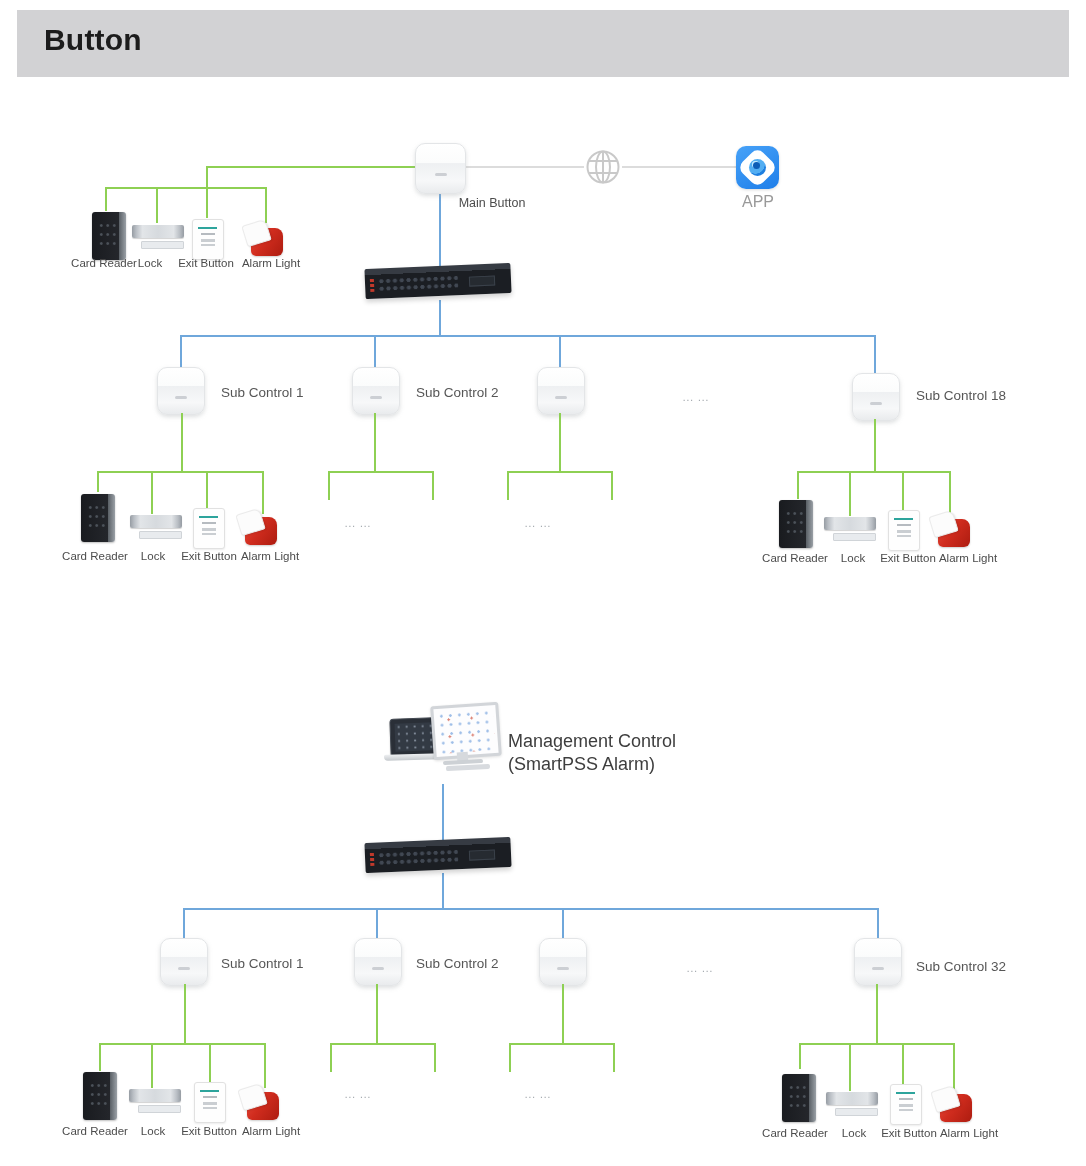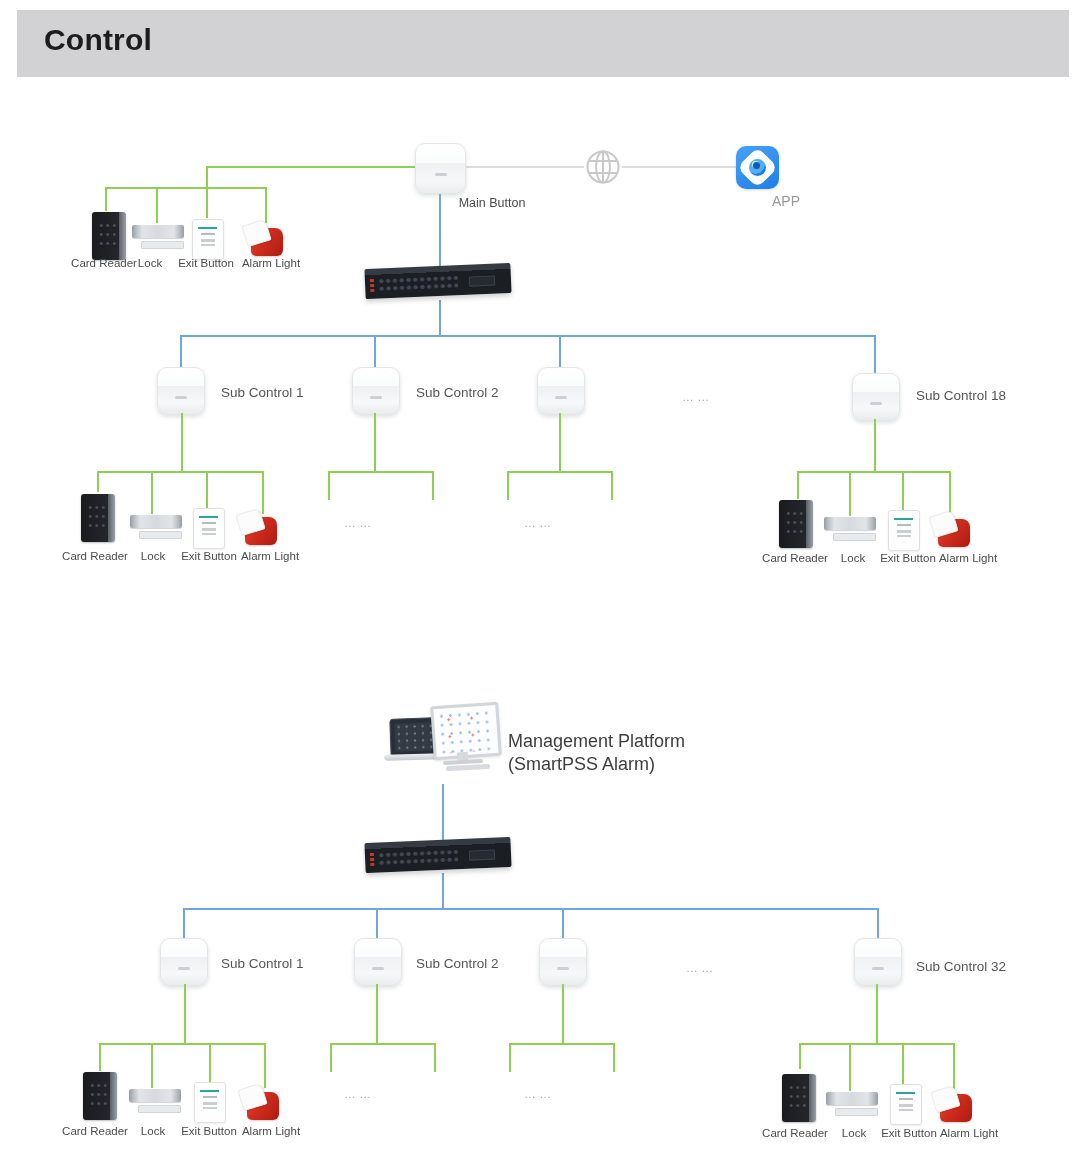--- a/index.html
+++ b/index.html
@@ -15,21 +15,21 @@
   .hl{height:2px;}
   .vl{width:2px;}
   .g{background:#8ed053;}
   .b{background:#6fa7db;}
   .gy{background:#dcdcdc;}
 
   
   .lbl{position:absolute;transform:translateX(-50%);font-size:11.5px;color:#4c4c4c;white-space:nowrap;}
   .mlbl{position:absolute;transform:translateX(-50%);font-size:12.5px;color:#4c4c4c;white-space:nowrap;}
   .slbl{position:absolute;font-size:13.5px;color:#565656;white-space:nowrap;}
-  .applbl{position:absolute;transform:translateX(-50%);font-size:14px;color:#999;margin-left:28px;}
+  .applbl{position:absolute;transform:translateX(-50%);font-size:16px;color:#999;}
   .ellip{position:absolute;transform:translateX(-50%);font-size:10px;color:#9aa0a6;letter-spacing:1px;white-space:nowrap;}
   .mgmt-text{position:absolute;font-size:18px;color:#3e3e3e;white-space:nowrap;}
 
   
   .ctrl{position:absolute;width:46px;height:46px;border-radius:10px;border:1px solid #e3e5e7;
     background:linear-gradient(180deg,#ffffff 0%,#fbfcfc 38%,#eef0f2 40%,#f7f8f9 75%,#e9ebed 100%);
     box-shadow:0 2px 4px rgba(160,165,170,.35);}
   .ctrl::after{content:"";position:absolute;left:50%;top:60%;width:12px;height:3px;transform:translateX(-50%);
     background:#c2c6ca;border-radius:2px;opacity:.8;}
   .ctrl.big{width:49px;height:49px;}
@@ -103,21 +103,21 @@
   .laptop-base{position:absolute;left:-4px;top:52px;width:60px;height:6px;
     background:linear-gradient(180deg,#eef0f2,#c6cace);border-radius:2px 2px 4px 4px;transform:rotate(-1.5deg);}
   .kbd{position:absolute;left:58px;top:63px;width:44px;height:5px;background:#d8dbdf;border-radius:2px;transform:rotate(-3deg);}
 </style>
 </head>
 <body>
 
 <div class="stage">
 
   <div class="header-bar">
-    <div class="header-title">Control</div>
+    <div class="header-title">Button</div>
   </div>
 
   <div>
 
     <div class="hl g" style="left:206px;top:166px;width:210px"></div>
     <div class="vl g" style="left:206px;top:166px;height:22px"></div>
     <div class="hl g" style="left:105px;top:187px;width:162px"></div>
     <div class="vl g" style="left:105px;top:187px;height:24px"></div>
     <div class="vl g" style="left:156px;top:187px;height:36px"></div>
     <div class="vl g" style="left:206px;top:187px;height:31px"></div>
@@ -223,21 +223,21 @@
   <div>
 
     <div class="mgmt" style="left:388px;top:702px">
       <div class="laptop"></div>
       <div class="laptop-base"></div>
       <div class="monitor"></div>
       <div class="mon-stand"></div>
       <div class="mon-base"></div>
       <div class="kbd"></div>
     </div>
-    <span class="mgmt-text" style="left:508px;top:731px">Management Platform</span>
+    <span class="mgmt-text" style="left:508px;top:731px">Management Control</span>
     <span class="mgmt-text" style="left:508px;top:754px">(SmartPSS Alarm)</span>
 
     <div class="vl b" style="left:442px;top:784px;height:56px"></div>
     <div class="vl b" style="left:442px;top:873px;height:35px"></div>
     <div class="hl b" style="left:183px;top:908px;width:696px"></div>
     <div class="vl b" style="left:183px;top:908px;height:30px"></div>
     <div class="vl b" style="left:376px;top:908px;height:30px"></div>
     <div class="vl b" style="left:562px;top:908px;height:30px"></div>
     <div class="vl b" style="left:877px;top:908px;height:30px"></div>
 

